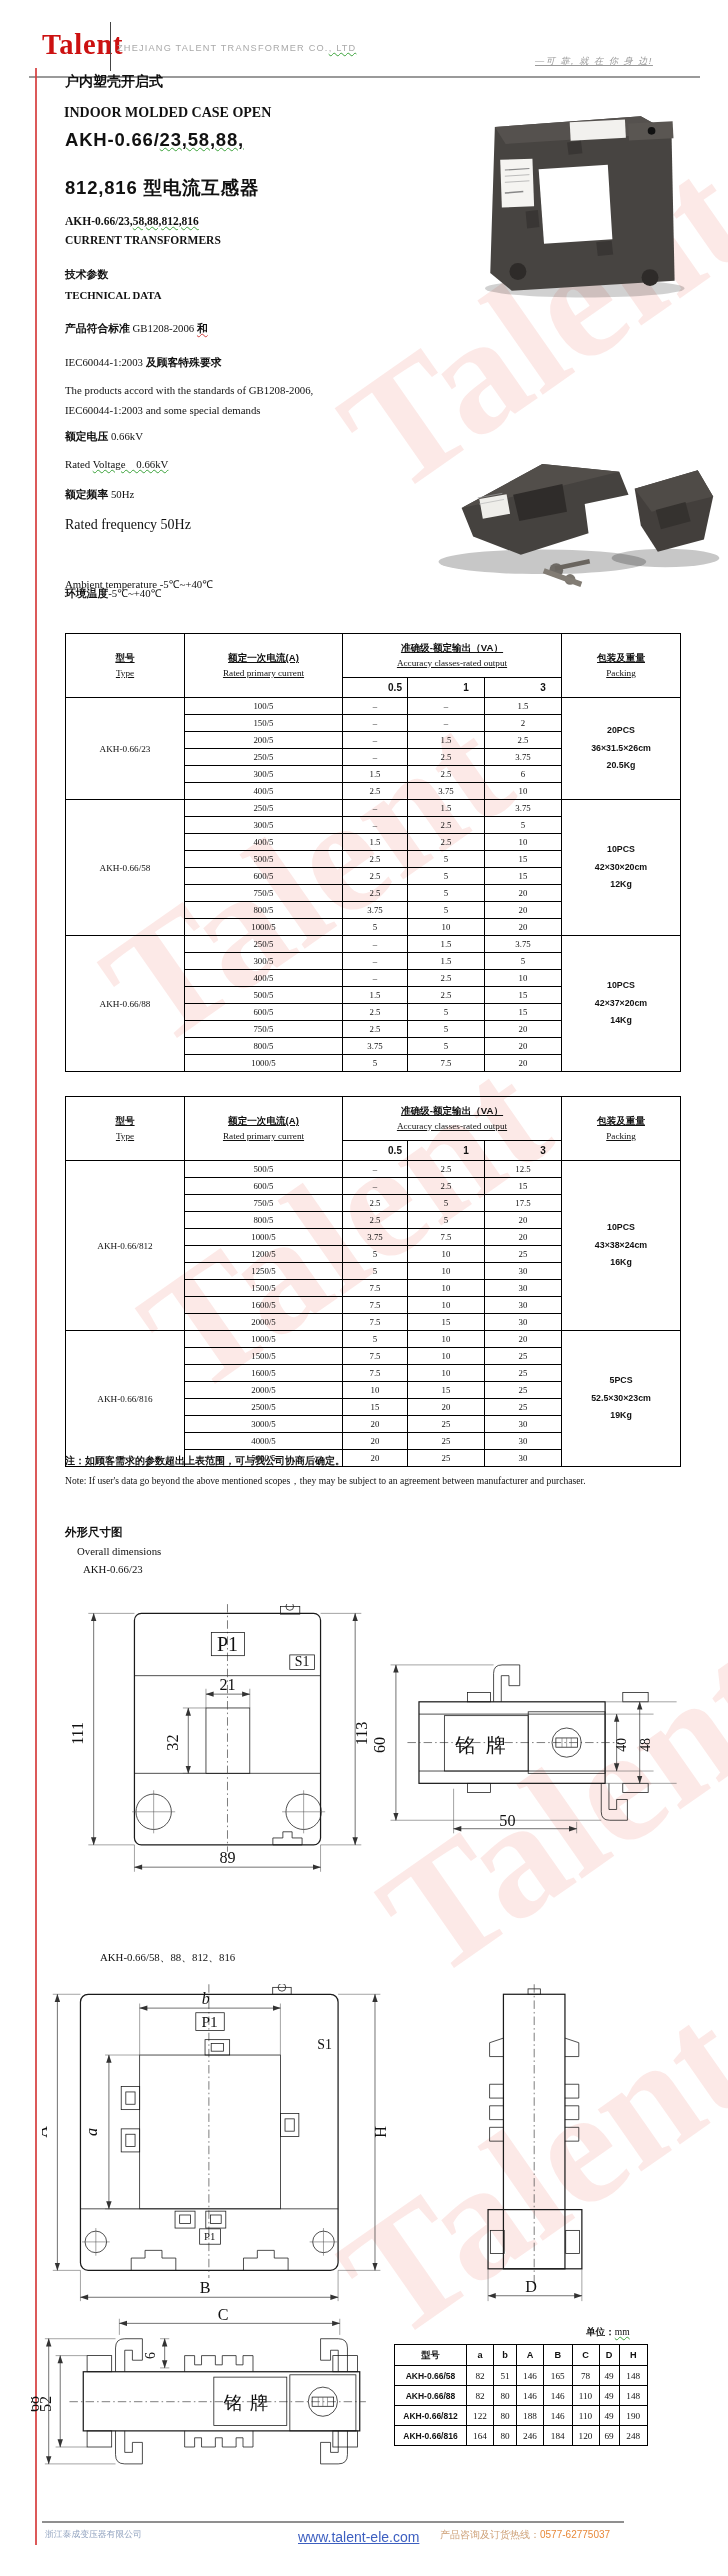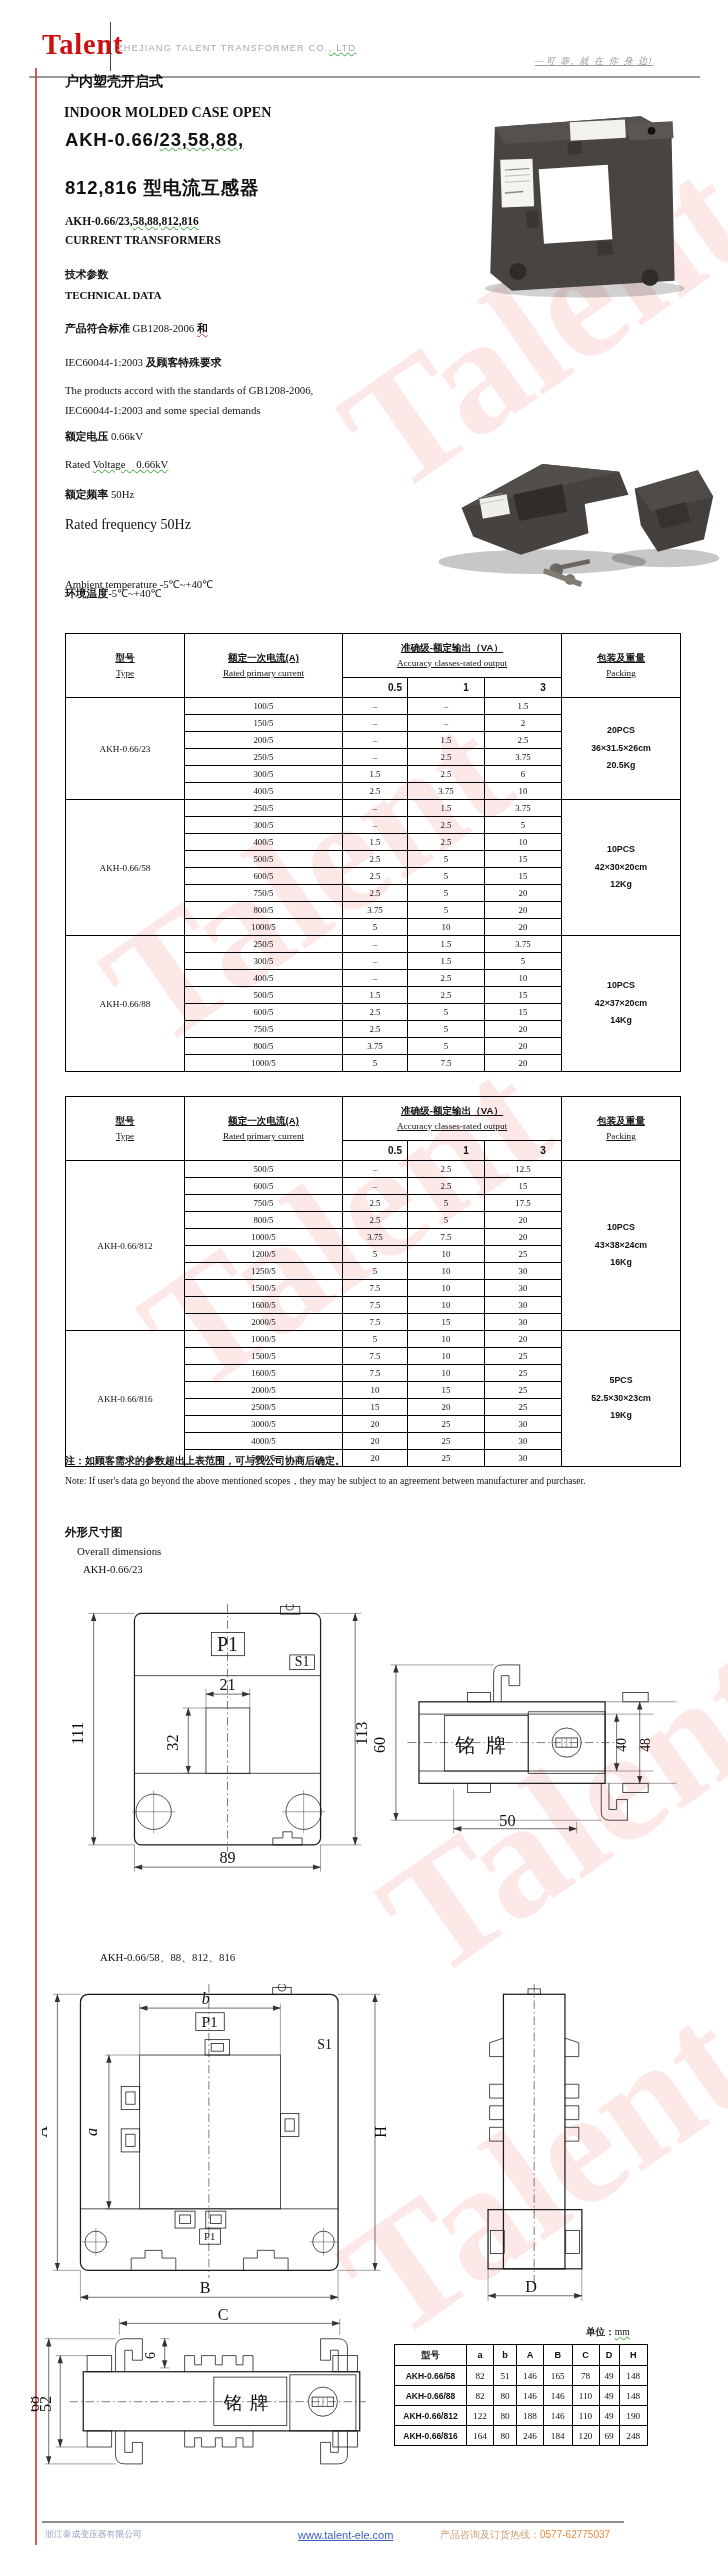--- a/index.html
+++ b/index.html
@@ -43,21 +43,21 @@
   .ln2{fill:none;stroke:#1a1a1a;stroke-width:1;}
   .dim{fill:none;stroke:#333;stroke-width:0.9;}
   .ext{fill:none;stroke:#555;stroke-width:0.7;}
   .cl{fill:none;stroke:#444;stroke-width:0.9;stroke-dasharray:11 4 2 4;}
   text.dt{font-family:"Liberation Serif",serif;font-size:21px;fill:#111;}
   text.dts{font-family:"Liberation Serif",serif;font-size:18px;fill:#111;}
   text.cjk{font-family:"Liberation Sans",sans-serif;font-size:26px;fill:#111;letter-spacing:14px;}
   
   .frule{position:absolute;left:42px;top:2521px;width:582px;height:2.3px;background:#8f8f8f;z-index:1;}
   .fcompany{position:absolute;left:45px;top:2529px;font-size:8.8px;color:#93a4c0;z-index:1;}
-  .fsite{position:absolute;left:298px;top:2529px;font-size:11px;color:#3d5fc0;text-decoration:underline;z-index:1;}
+  .fsite{position:absolute;left:298px;top:2529px;font-size:14px;color:#3d5fc0;text-decoration:underline;z-index:1;}
   .fhot{position:absolute;left:440px;top:2528px;font-size:10px;z-index:1;}
   .fhotlab{color:#cfa27a;}
   .fhotnum{color:#e8893a;}
 </style>
 </head>
 <body>
 
 <div class="page">
 
   <div class="watermark" style="left:323px;top:231px;">Talent</div>

